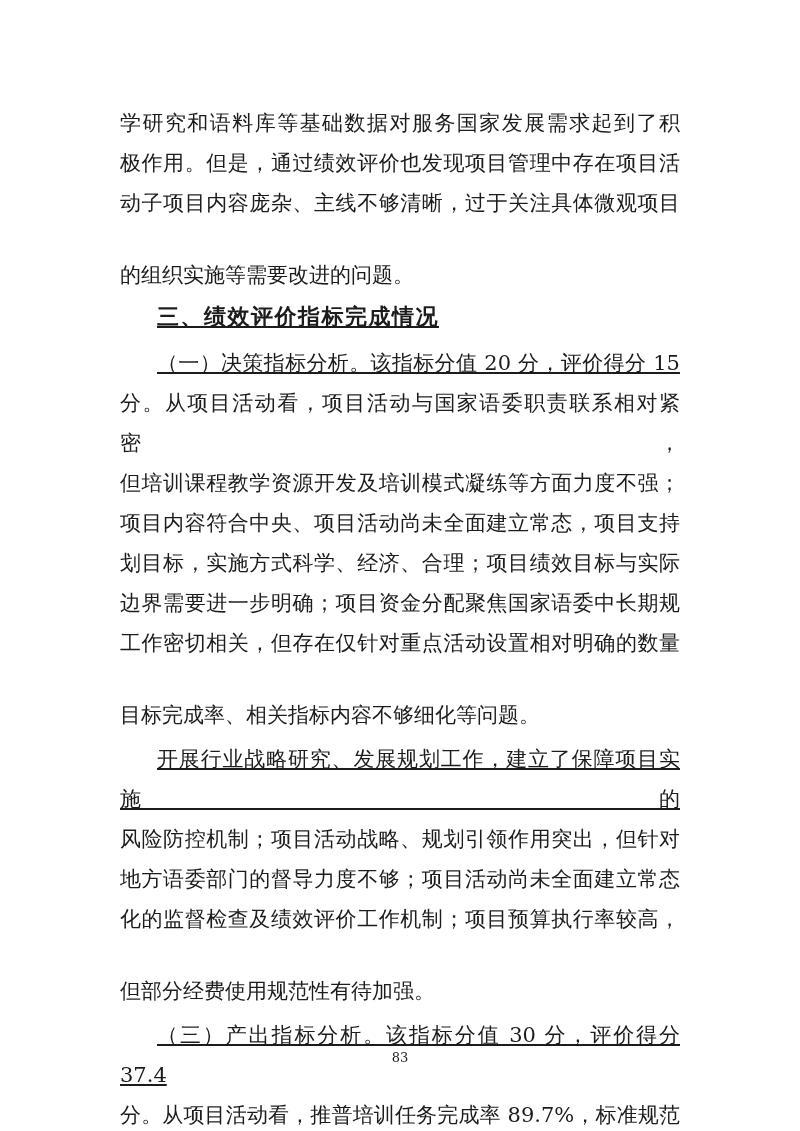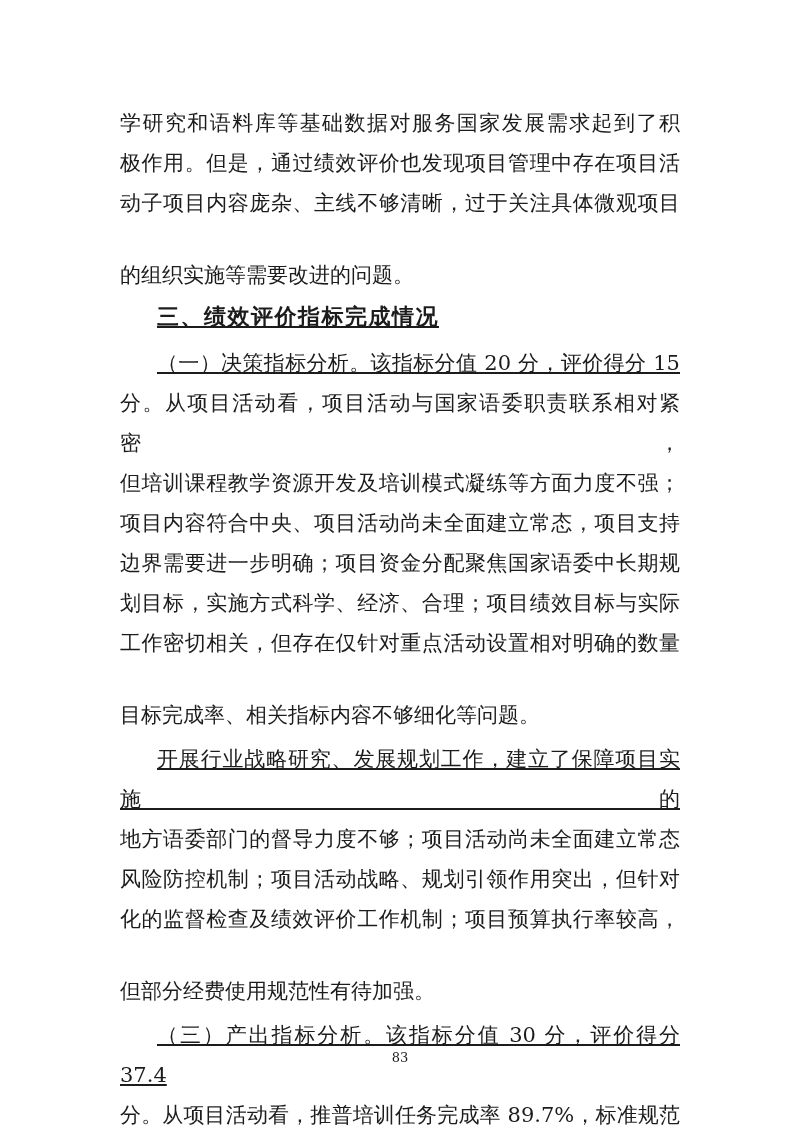--- a/index.html
+++ b/index.html
@@ -82,29 +82,29 @@
         <div class="line para-last">的组织实施等需要改进的问题。</div>
       </div>
       <div class="para heading indent">
         <div class="line">三、绩效评价指标完成情况</div>
       </div>
       <div class="para indent">
         <div class="line">（一）决策指标分析。该指标分值 20 分，评价得分 15</div>
         <div class="line">分。从项目活动看，项目活动与国家语委职责联系相对紧密，</div>
         <div class="line">但培训课程教学资源开发及培训模式凝练等方面力度不强；</div>
         <div class="line">项目内容符合中央、项目活动尚未全面建立常态，项目支持</div>
+        <div class="line">划目标，实施方式科学、经济、合理；项目绩效目标与实际</div>
         <div class="line">边界需要进一步明确；项目资金分配聚焦国家语委中长期规</div>
-        <div class="line">划目标，实施方式科学、经济、合理；项目绩效目标与实际</div>
         <div class="line">工作密切相关，但存在仅针对重点活动设置相对明确的数量</div>
         <div class="line para-last">目标完成率、相关指标内容不够细化等问题。</div>
       </div>
       <div class="para indent">
         <div class="line">开展行业战略研究、发展规划工作，建立了保障项目实施的</div>
+        <div class="line">风险防控机制；项目活动战略、规划引领作用突出，但针对</div>
         <div class="line">地方语委部门的督导力度不够；项目活动尚未全面建立常态</div>
-        <div class="line">风险防控机制；项目活动战略、规划引领作用突出，但针对</div>
         <div class="line">化的监督检查及绩效评价工作机制；项目预算执行率较高，</div>
         <div class="line para-last">但部分经费使用规范性有待加强。</div>
       </div>
       <div class="para indent">
         <div class="line">（三）产出指标分析。该指标分值 30 分，评价得分 37.4</div>
         <div class="line">分。从项目活动看，推普培训任务完成率 89.7%，标准规范</div>
         <div class="line">目标完成率 97.0%，完成度较高；开展田野调查点数量占年</div>
       </div>
     </div>
   <div class="page-number">83</div>

